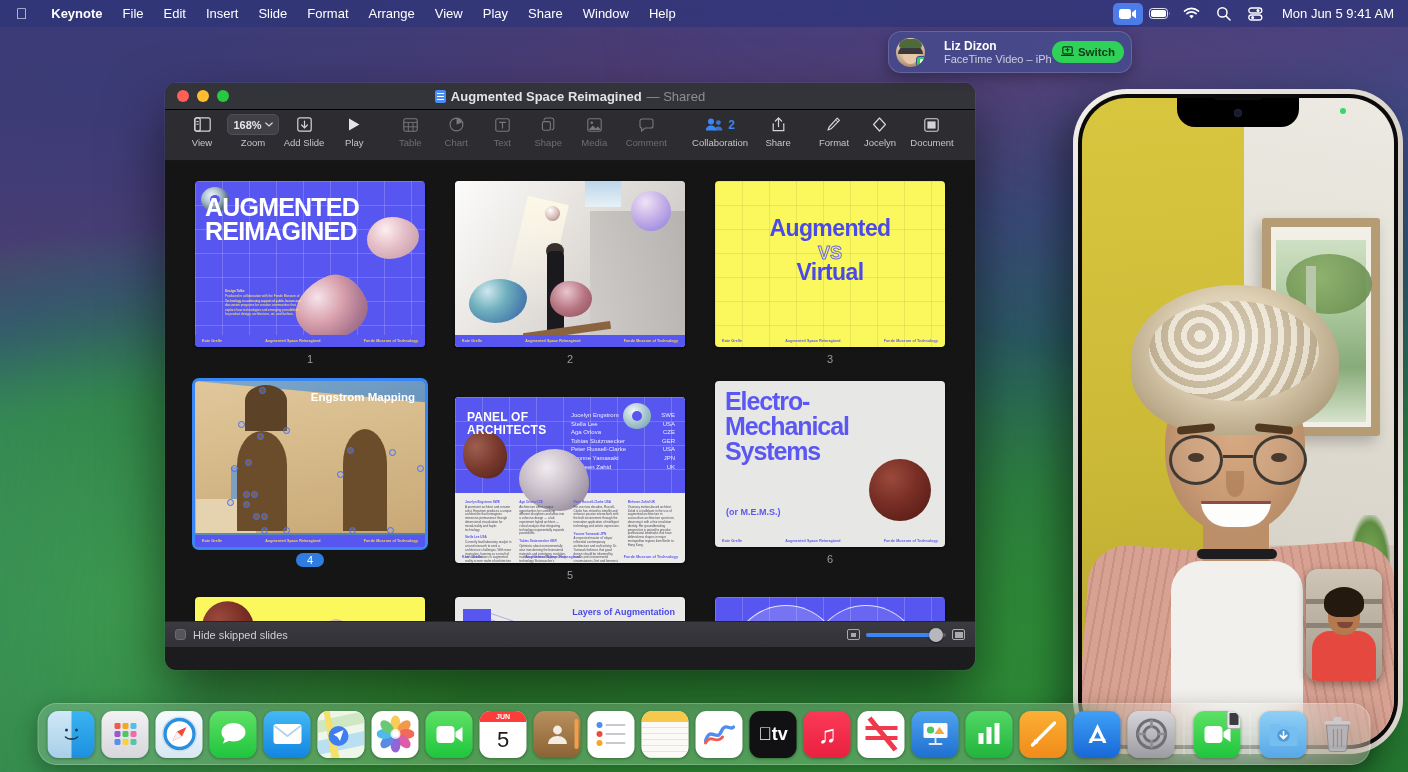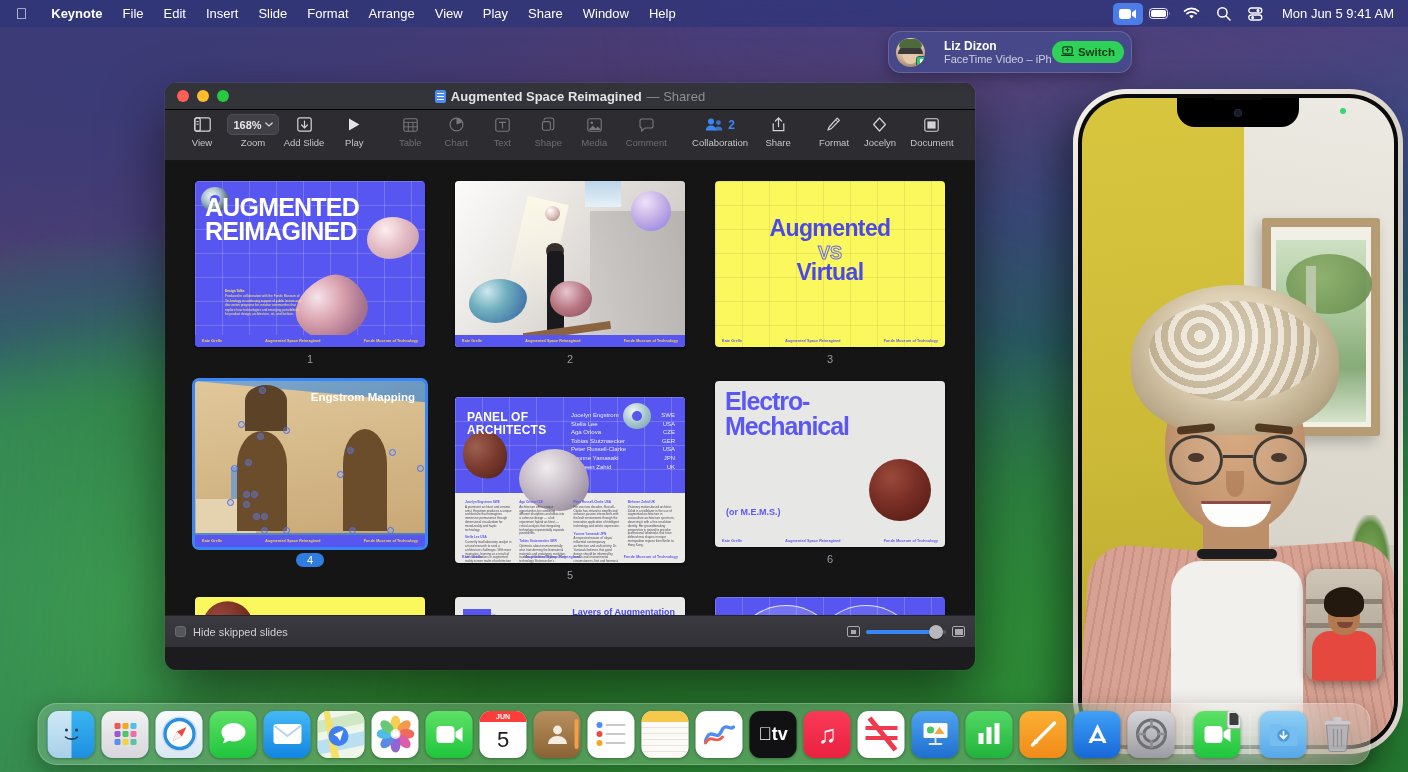--- a/index.html
+++ b/index.html
@@ -270,21 +270,21 @@
 
   
   .s9{ background:#5856f0; }
   .s9 .venn{ position:absolute; border-radius:50%; border:1px solid rgba(255,255,255,0.8); }
   .s9 .v1{ left:16px; top:8px; width:110px; height:110px; background:rgba(255,255,255,0.18); }
   .s9 .v2{ left:96px; top:8px; width:110px; height:110px; background:rgba(255,255,255,0.10); }
   .s9 .lbl{ position:absolute; top:60px; color:#ffd84d; font-weight:bold; font-size:7px; }
 
   
   .kn-bottom{
-    position:absolute; left:0; bottom:0; width:810px; height:32px;
+    position:absolute; left:0; bottom:0; width:810px; height:26px;
     background:linear-gradient(180deg,#3a3a40,#313137);
     border-top:0.5px solid #25252a; display:flex; align-items:center;
     padding:0 10px; z-index:5;
   }
   .chkbox{ width:11px; height:11px; border-radius:3px; background:#55555c; border:0.5px solid #6a6a72; }
   .kn-bottom .lbl{ font-size:11px; color:#cfcfd4; margin-left:7px; }
   .kn-bottom .spacer{ flex:1; }
   .zslider{ display:flex; align-items:center; gap:6px; }
   .zs-track{ position:relative; width:80px; height:4px; background:#5a5a62; border-radius:2px; }
   .zs-fill{ position:absolute; left:0; top:0; height:4px; background:#3b86f7; border-radius:2px; }
@@ -806,20 +806,21 @@
               </div>
             </div>
             <div class="snum">5</div>
           </div>
 
           <div class="cell">
             <div class="thumb s6">
               <div class="big">
                 <div>Electro-</div>
                 <div>Mechanical</div>
+                <div>Systems</div>
               </div>
               <div class="sphere"></div>
               <div class="sub">(or M.E.M.S.)</div>
               <div class="footerbar alt">
                 <span>Kate Grelle</span>
                   <span>Augmented Space Reimagined</span>
                   <span>Fonde Museum of Technology</span>
               </div>
             </div>
             <div class="snum">6</div>

